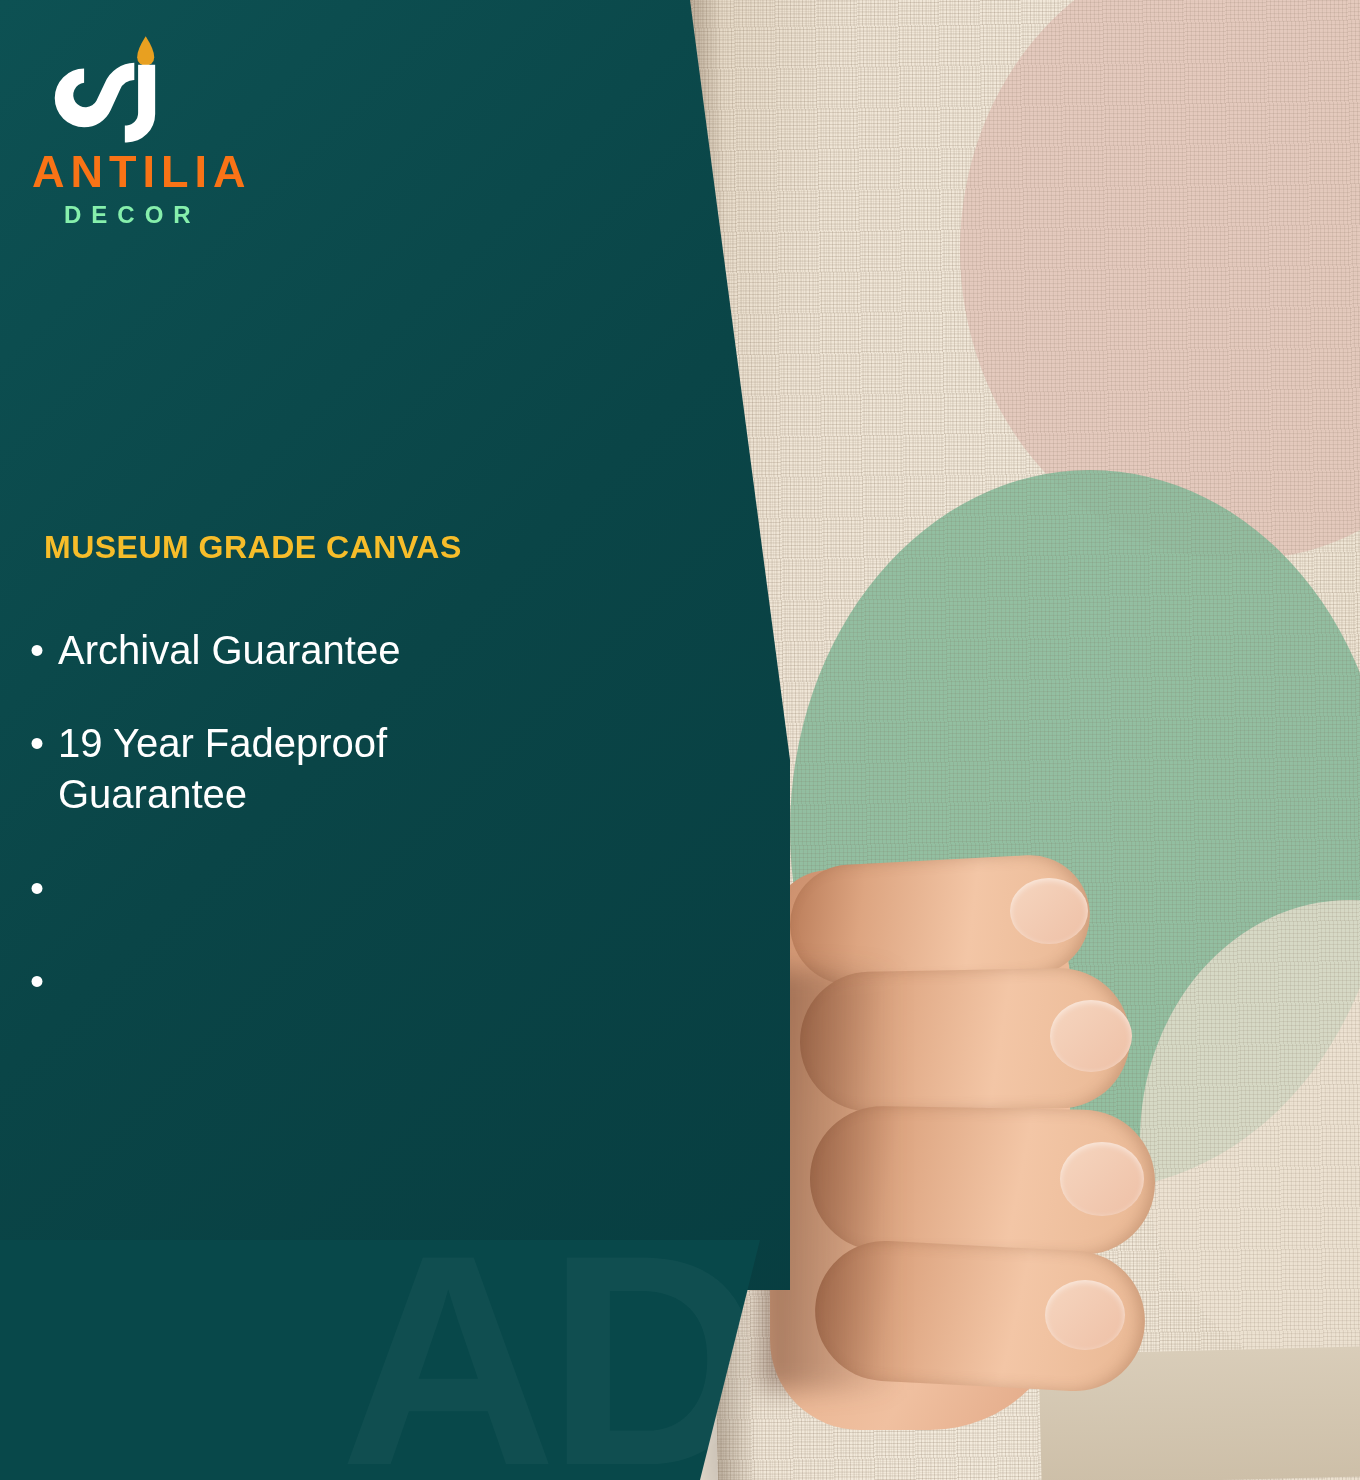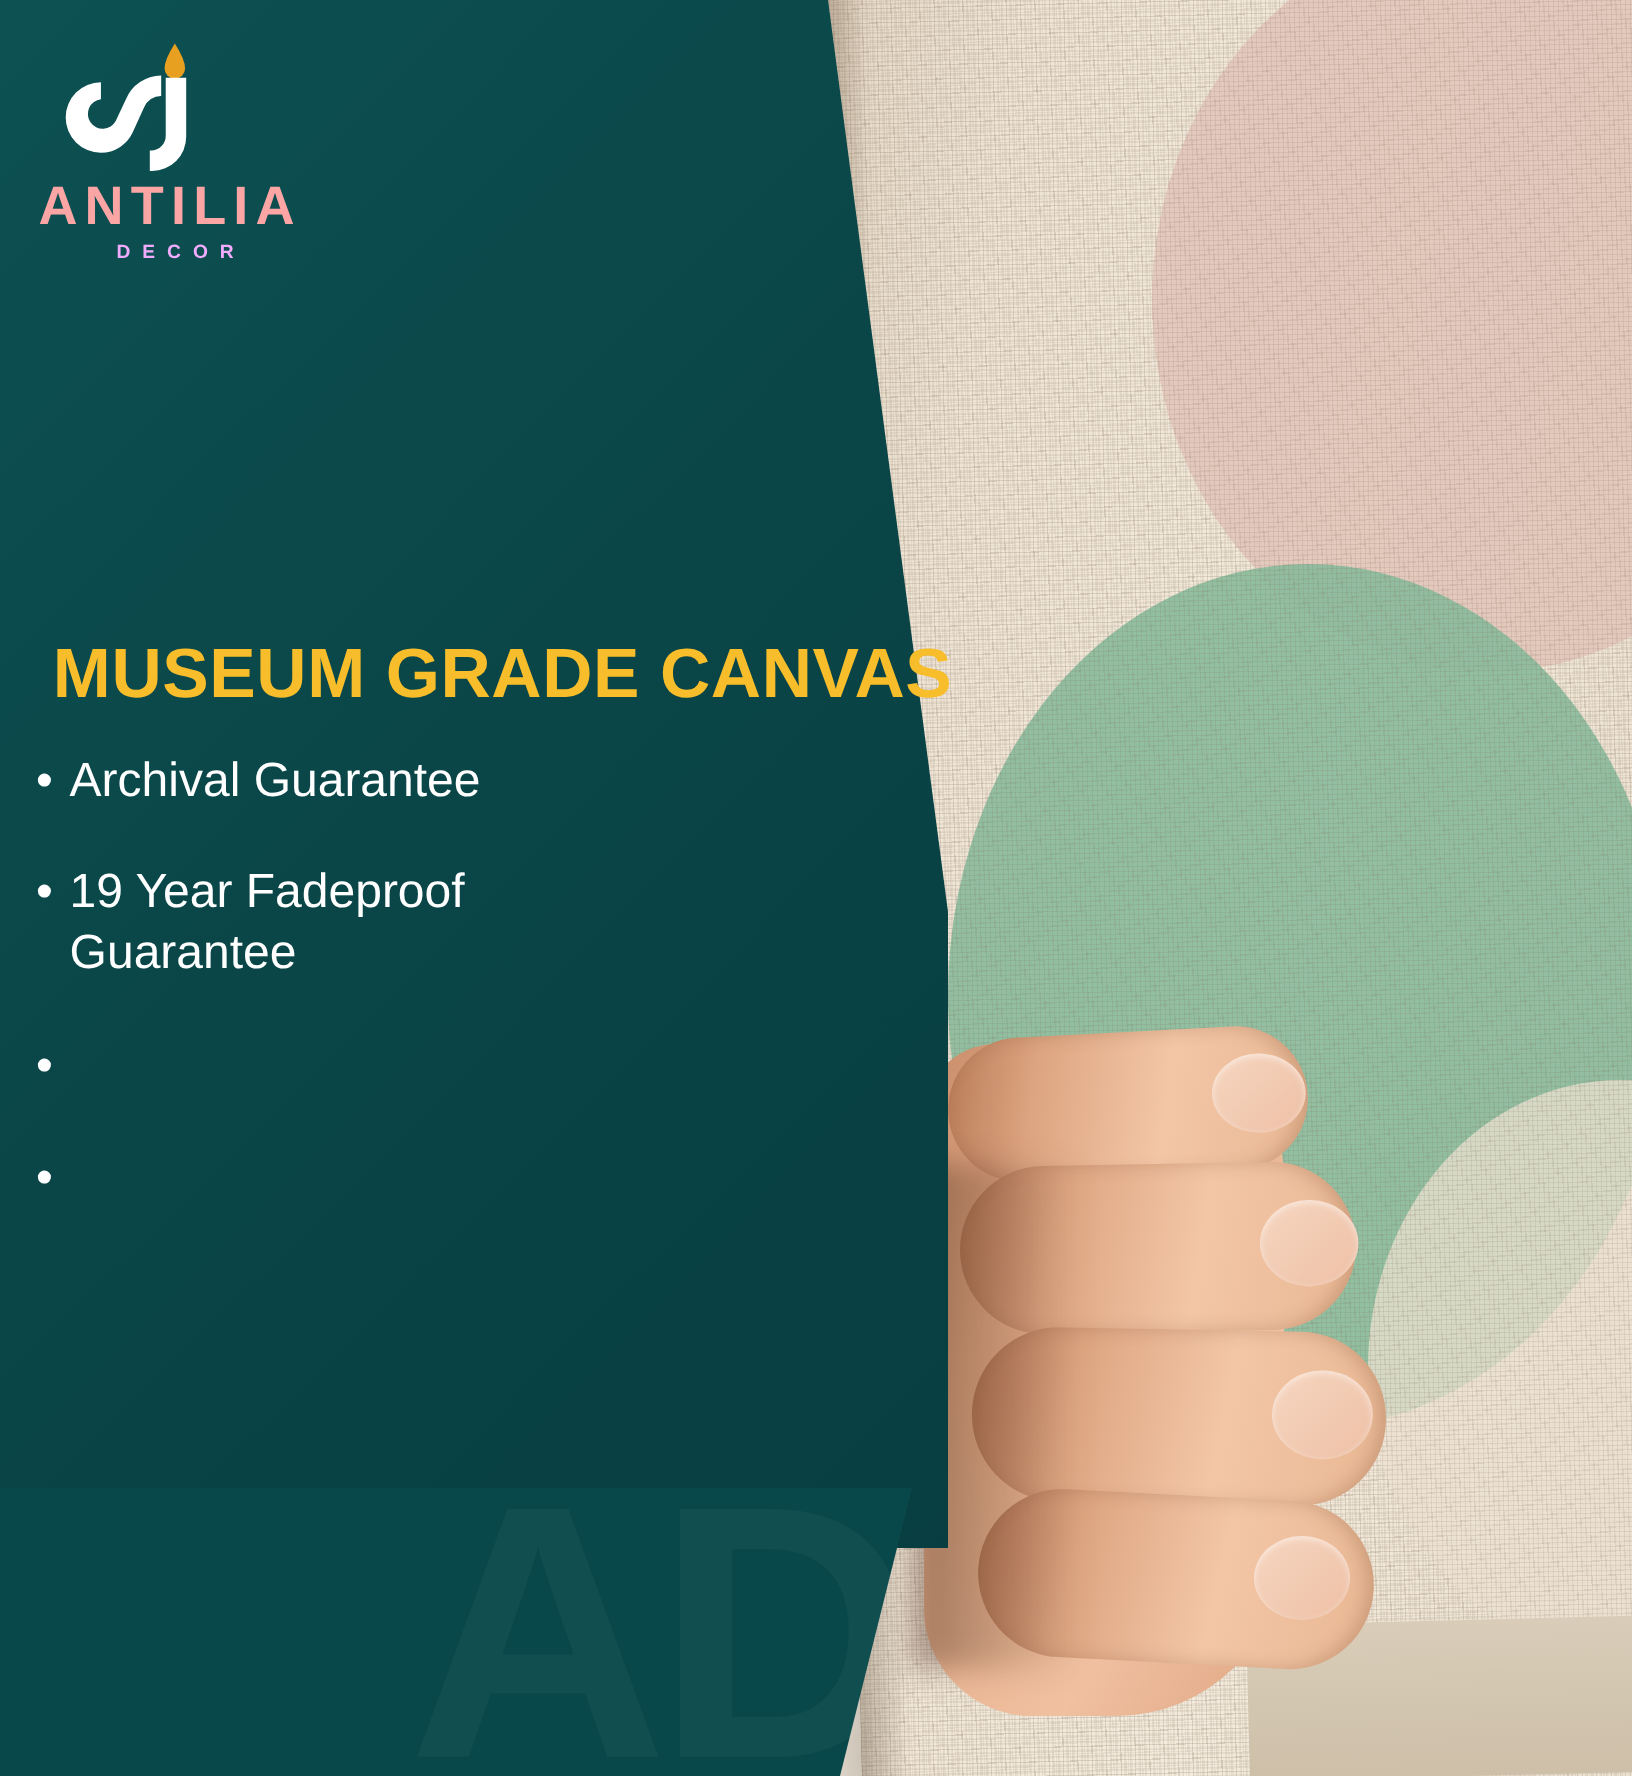--- a/index.html
+++ b/index.html
@@ -156,40 +156,40 @@
     pointer-events: none;
     user-select: none;
   }
 
   
   .logo { position: absolute; left: 32px; top: 30px; width: 260px; }
   .logo-mark { width: 180px; height: 115px; display: block; }
   .logo-name {
     font-size: 45px;
     font-weight: 700;
-    color: #fca5a5;
+    color: #f97316;
     letter-spacing: 6px;
     margin-top: 4px;
     line-height: 1;
   }
   .logo-sub {
-    font-size: 16px;
+    font-size: 24px;
     font-weight: 600;
-    color: #f0abfc;
+    color: #86efac;
     letter-spacing: 10px;
     margin-top: 9px;
-    margin-left: 65px;
+    margin-left: 32px;
     line-height: 1;
   }
 
   
   .headline {
     position: absolute;
     left: 44px; top: 530px;
-    font-size: 58px;
+    font-size: 32px;
     font-weight: 700;
     color: #f7bd2a;
     letter-spacing: 0.5px;
     line-height: 1.1;
   }
   .features {
     position: absolute;
     left: 30px; top: 625px;
     width: 700px;
     list-style: none;

